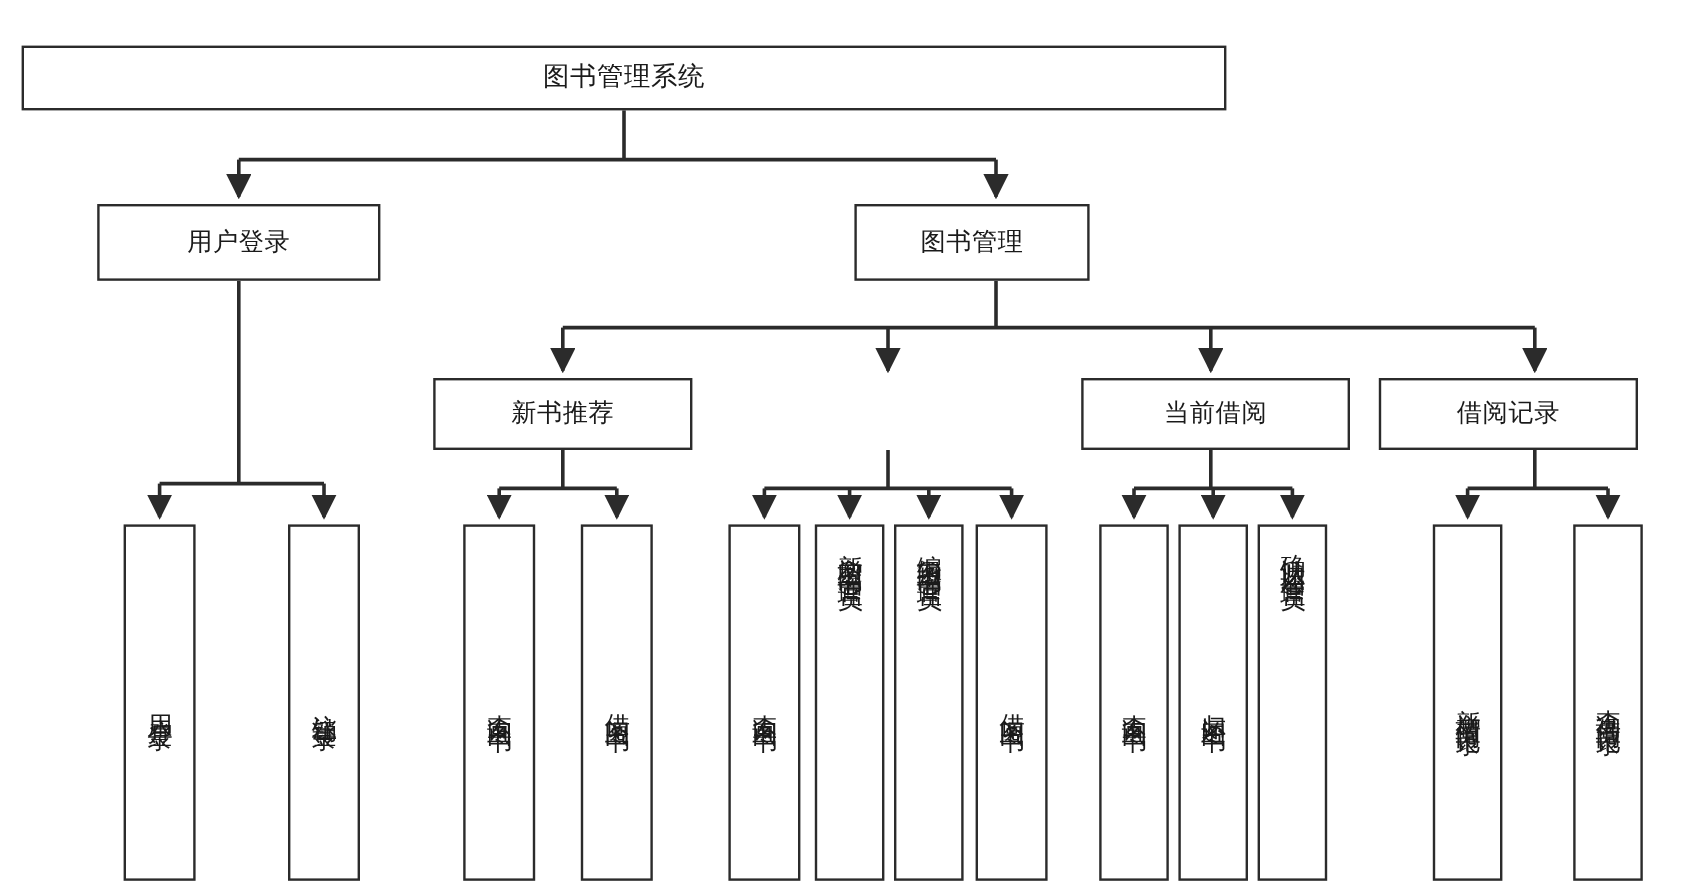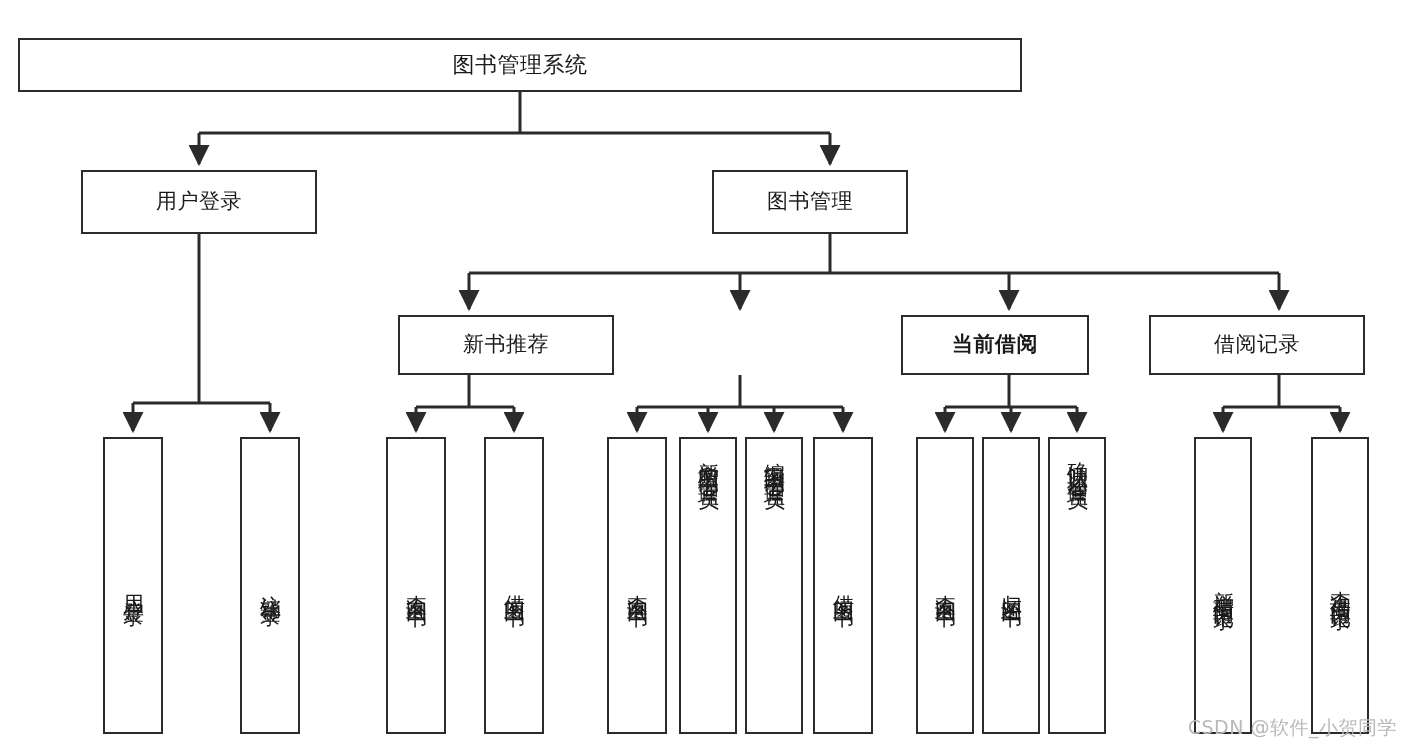--- a/index.html
+++ b/index.html
@@ -139,24 +139,24 @@
     <span class="label">图书管理系统</span>
   </div>
 
   <div class="node horiz" style="left:81px; top:170px; width:236px; height:64px;">
     <span class="label">用户登录</span>
   </div>
   <div class="node horiz" style="left:712px; top:170px; width:196px; height:64px;">
     <span class="label">图书管理</span>
   </div>
 
-  <div class="node horiz" style="left:361px; top:315px; width:216px; height:60px;margin-left:37px;">
+  <div class="node horiz" style="left:361px; top:315px; width:216px; height:60px;">
     <span class="label">新书推荐</span>
   </div>
-  <div class="node horiz" style="left:901px; top:315px; width:188px; height:60px;font-weight:bold;">
+  <div class="node horiz" style="left:901px; top:315px; width:224px; height:60px;">
     <span class="label">当前借阅</span>
   </div>
   <div class="node horiz" style="left:1149px; top:315px; width:216px; height:60px;">
     <span class="label">借阅记录</span>
   </div>
 
   <div class="node vert center" style="left:103px; top:437px; width:60px; height:297px;">
     <span class="label">用户登录</span>
   </div>
   <div class="node vert center" style="left:240px; top:437px; width:60px; height:297px;">
@@ -193,15 +193,14 @@
     <span class="label">确认归还（管理员）</span>
   </div>
 
   <div class="node vert center" style="left:1194px; top:437px; width:58px; height:297px;">
     <span class="label">新增借阅记录</span>
   </div>
   <div class="node vert center" style="left:1311px; top:437px; width:58px; height:297px;">
     <span class="label">查询借阅记录</span>
   </div>
 
-  <div class="watermark">CSDN @软件_小贺同学</div>
 
 </div>
 
 </body></html>

